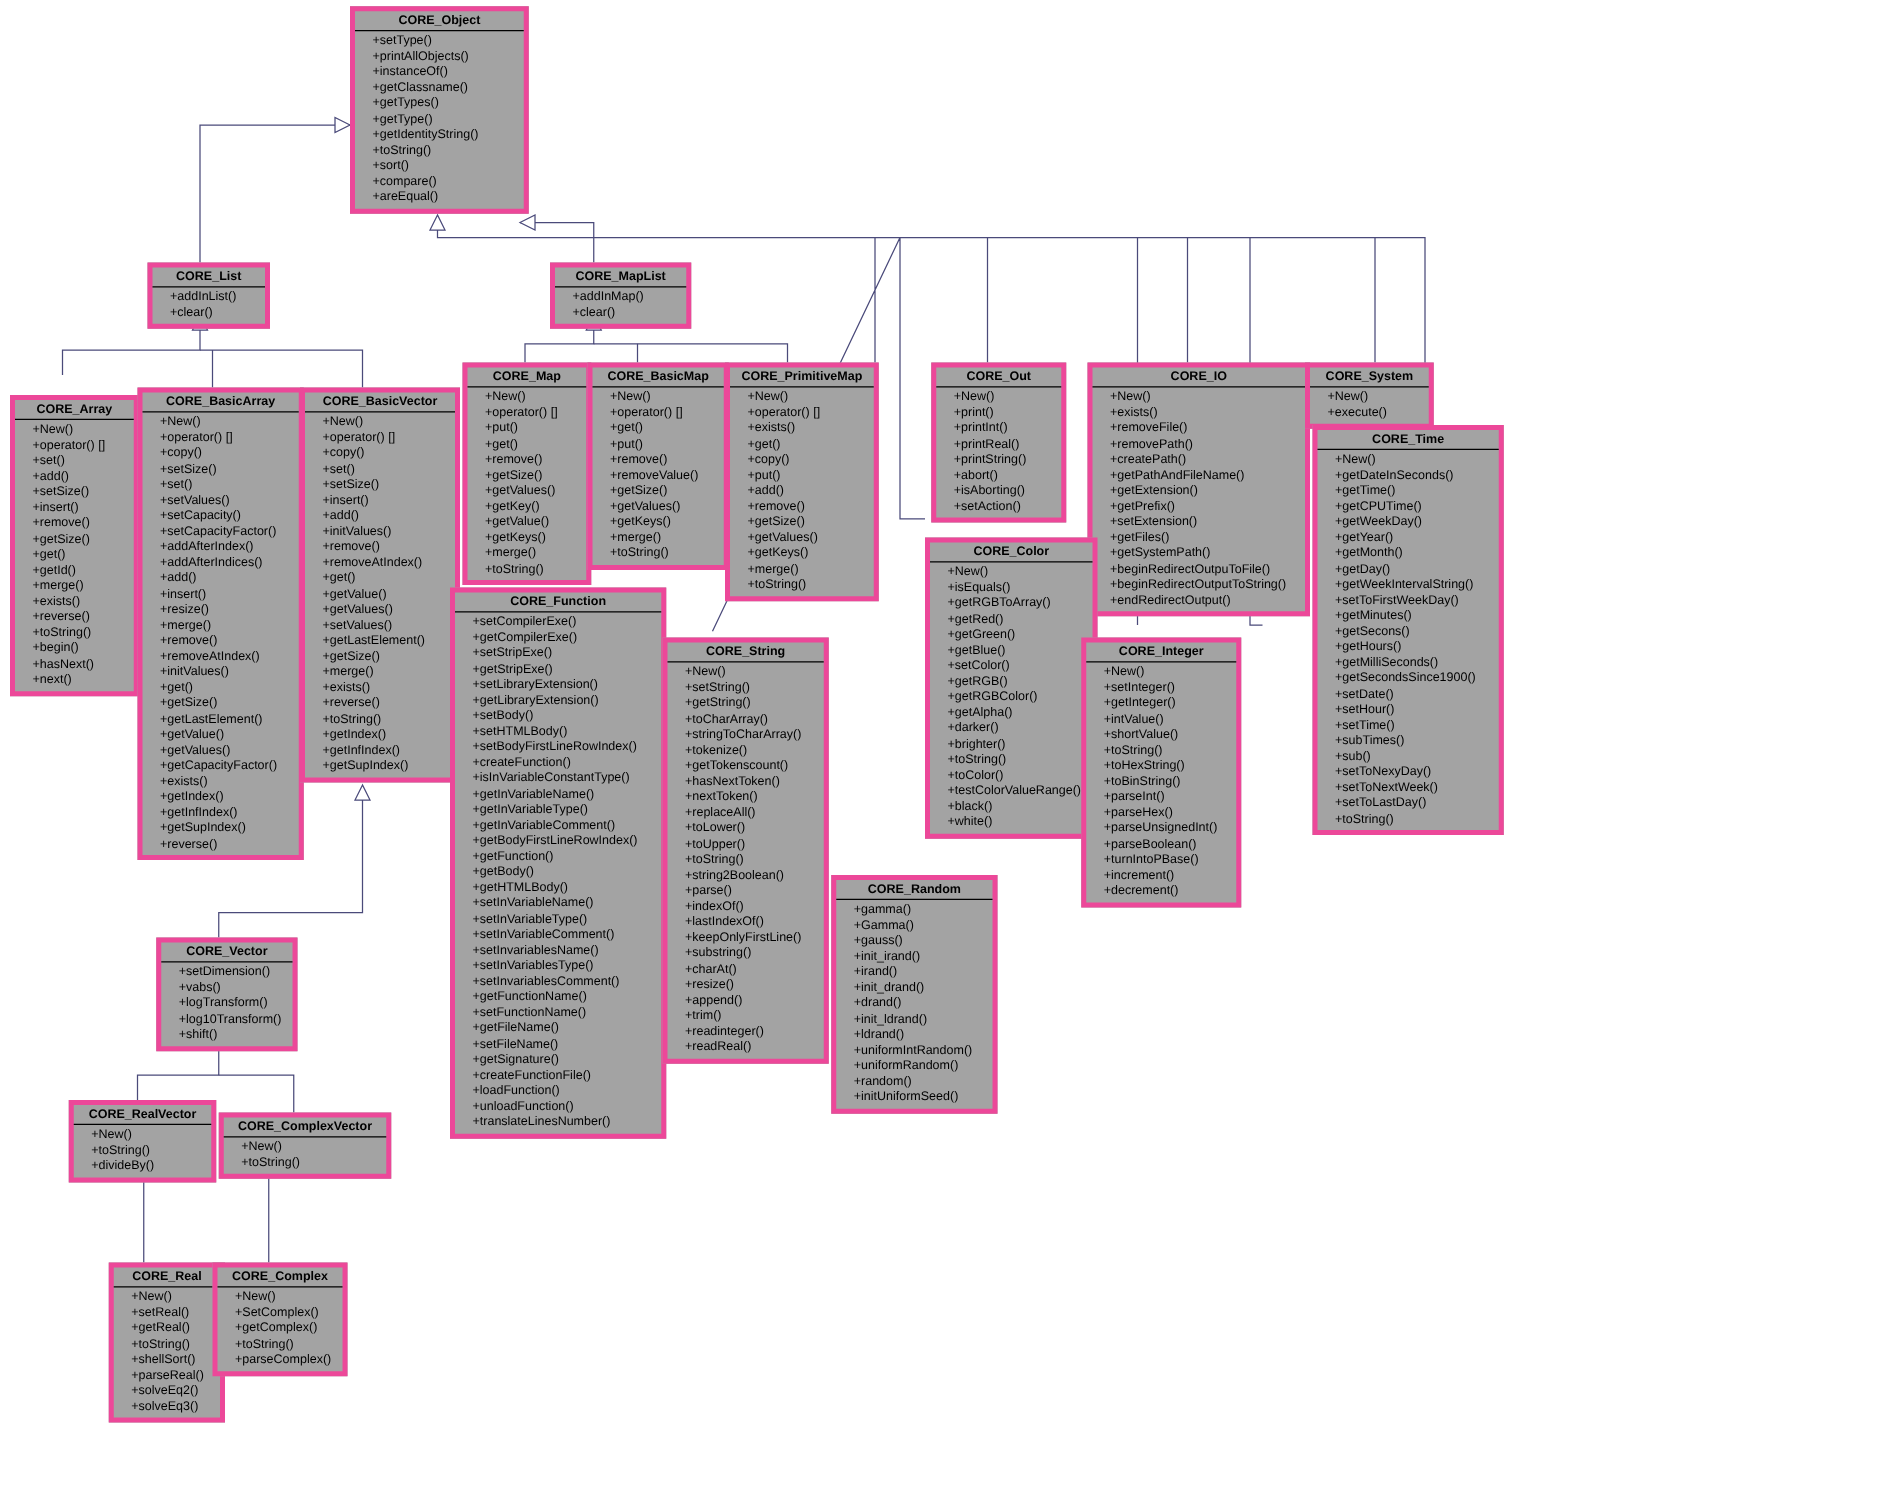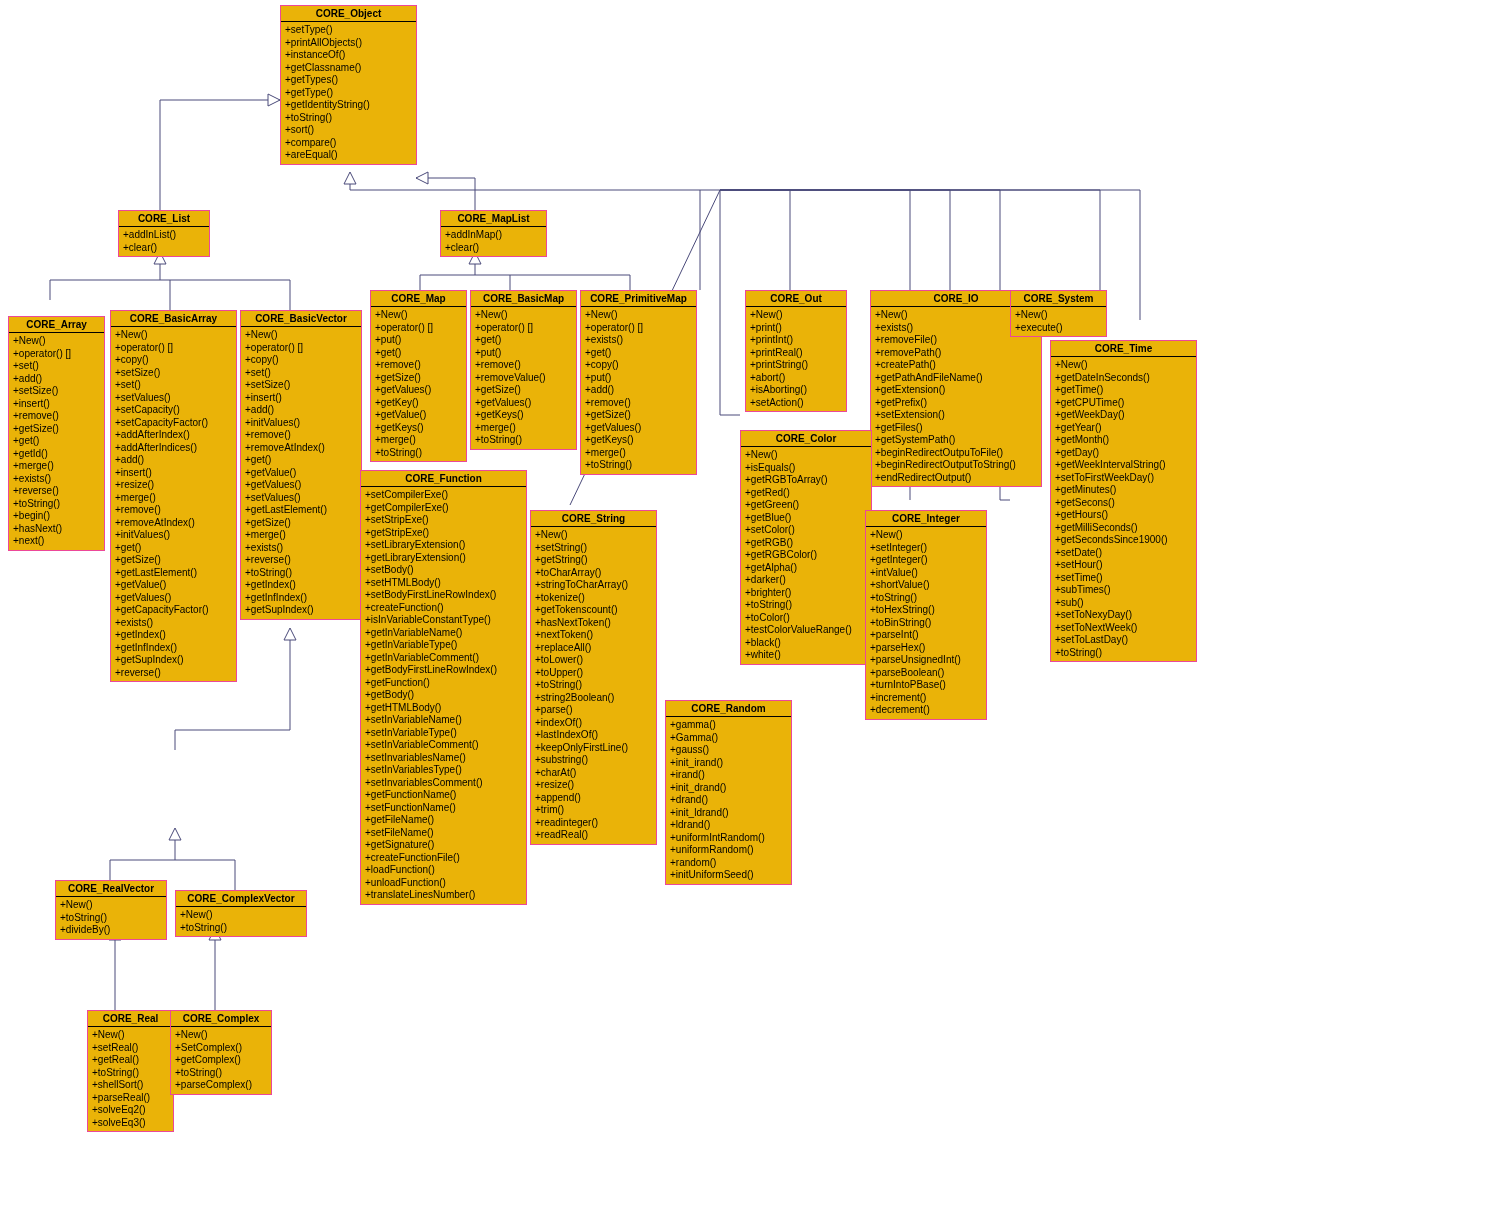--- a/index.html
+++ b/index.html
@@ -1,19 +1,19 @@
 <!DOCTYPE html>
 <html><head>
 <meta charset="utf-8">
 <style>
 body{margin:0;font-family:Arial,sans-serif;font-size:10px;background:#fff;color:#000}
 .canvas{position:relative;width:1509px;height:1206px}
-.cls{position:absolute;background:#eab308;border:1px solid #ec4899}
+.cls{position:absolute;background:#a3a3a3;border:4px solid #ec4899}
 .cls .title{font-weight:bold;text-align:center;padding:2px 4px;border-bottom:1px solid #000;white-space:nowrap}
-.cls .methods{padding:2px 4px}
+.cls .methods{padding:2px 14px}
 .cls .methods div{white-space:nowrap;line-height:1.25}
 svg.lines{position:absolute;top:0;left:0;width:1509px;height:1206px;pointer-events:none}
 svg.lines path{stroke:#4a4a7a;stroke-width:1;fill:none}
 svg.lines polygon.hollow{fill:#fff;stroke:#4a4a7a;stroke-width:1}
 </style>
 </head>
 <body>
 
 <div class="canvas">
 <svg class="lines">
@@ -239,21 +239,21 @@
         <div>+getExtension()</div>
         <div>+getPrefix()</div>
         <div>+setExtension()</div>
         <div>+getFiles()</div>
         <div>+getSystemPath()</div>
         <div>+beginRedirectOutpuToFile()</div>
         <div>+beginRedirectOutputToString()</div>
         <div>+endRedirectOutput()</div>
       </div>
     </div>
-<div class="cls" style="left:1010px;top:290px;width:95px">
+<div class="cls" style="left:1044px;top:290px;width:95px">
       <div class="title">CORE_System</div>
       <div class="methods">
         <div>+New()</div>
         <div>+execute()</div>
       </div>
     </div>
 <div class="cls" style="left:1050px;top:340px;width:145px">
       <div class="title">CORE_Time</div>
       <div class="methods">
         <div>+New()</div>
@@ -403,20 +403,30 @@
         <div>+init_drand()</div>
         <div>+drand()</div>
         <div>+init_ldrand()</div>
         <div>+ldrand()</div>
         <div>+uniformIntRandom()</div>
         <div>+uniformRandom()</div>
         <div>+random()</div>
         <div>+initUniformSeed()</div>
       </div>
     </div>
+<div class="cls" style="left:125px;top:750px;width:105px">
+      <div class="title">CORE_Vector</div>
+      <div class="methods">
+        <div>+setDimension()</div>
+        <div>+vabs()</div>
+        <div>+logTransform()</div>
+        <div>+log10Transform()</div>
+        <div>+shift()</div>
+      </div>
+    </div>
 <div class="cls" style="left:55px;top:880px;width:110px">
       <div class="title">CORE_RealVector</div>
       <div class="methods">
         <div>+New()</div>
         <div>+toString()</div>
         <div>+divideBy()</div>
       </div>
     </div>
 <div class="cls" style="left:175px;top:890px;width:130px">
       <div class="title">CORE_ComplexVector</div>

